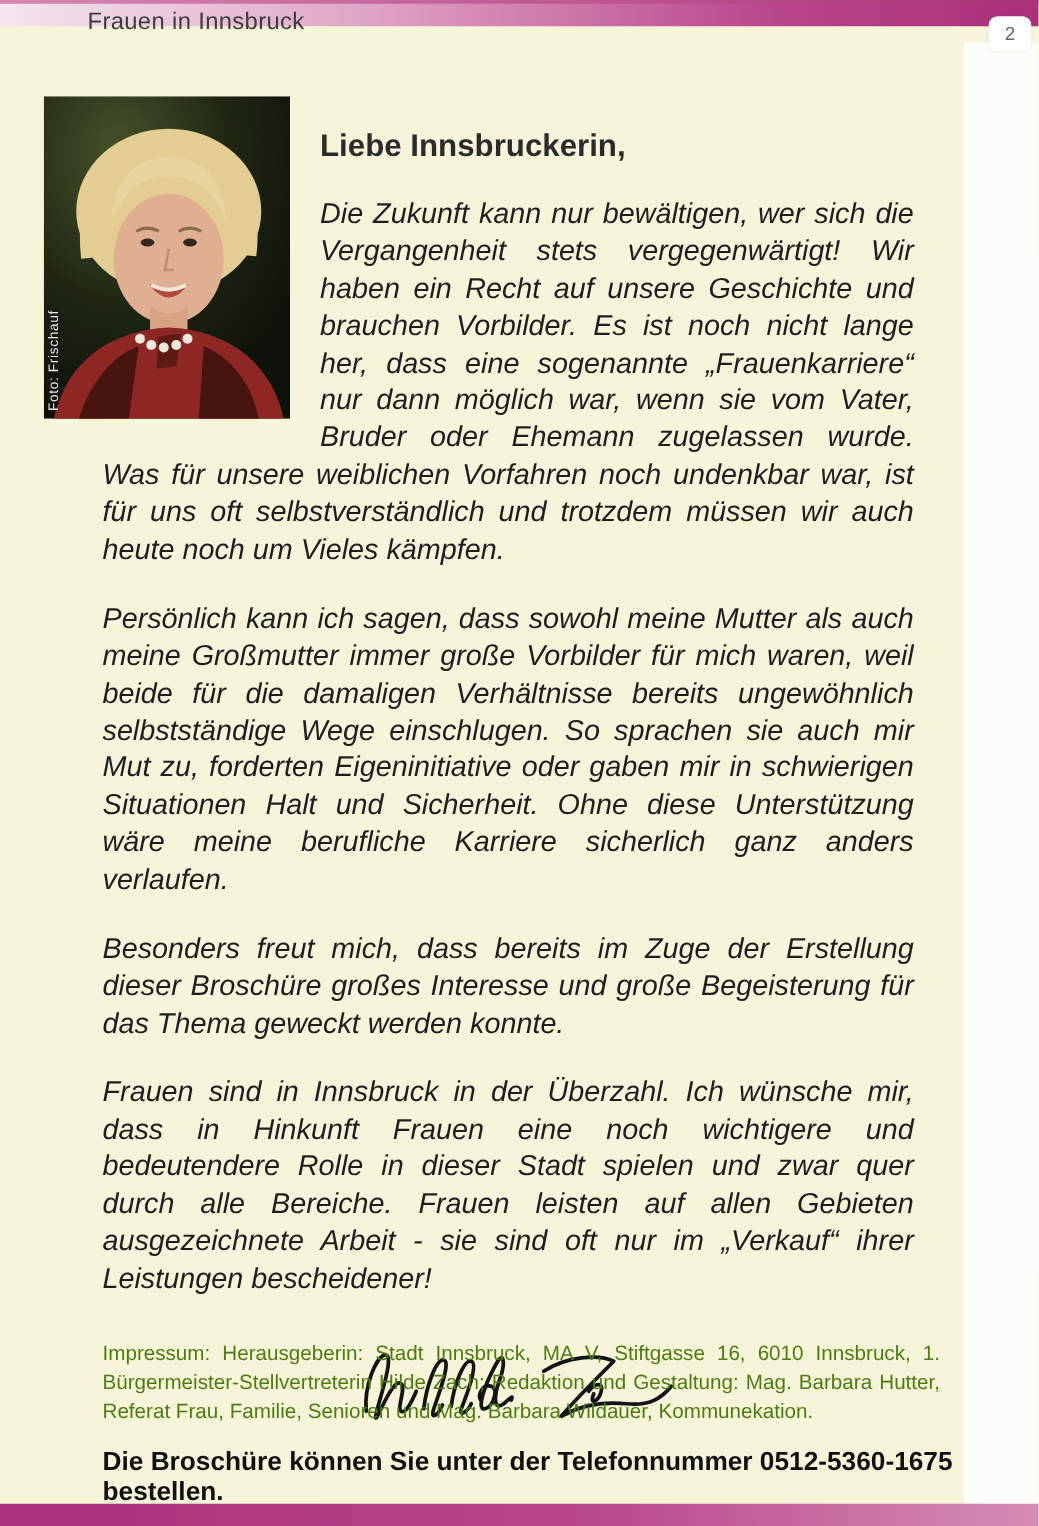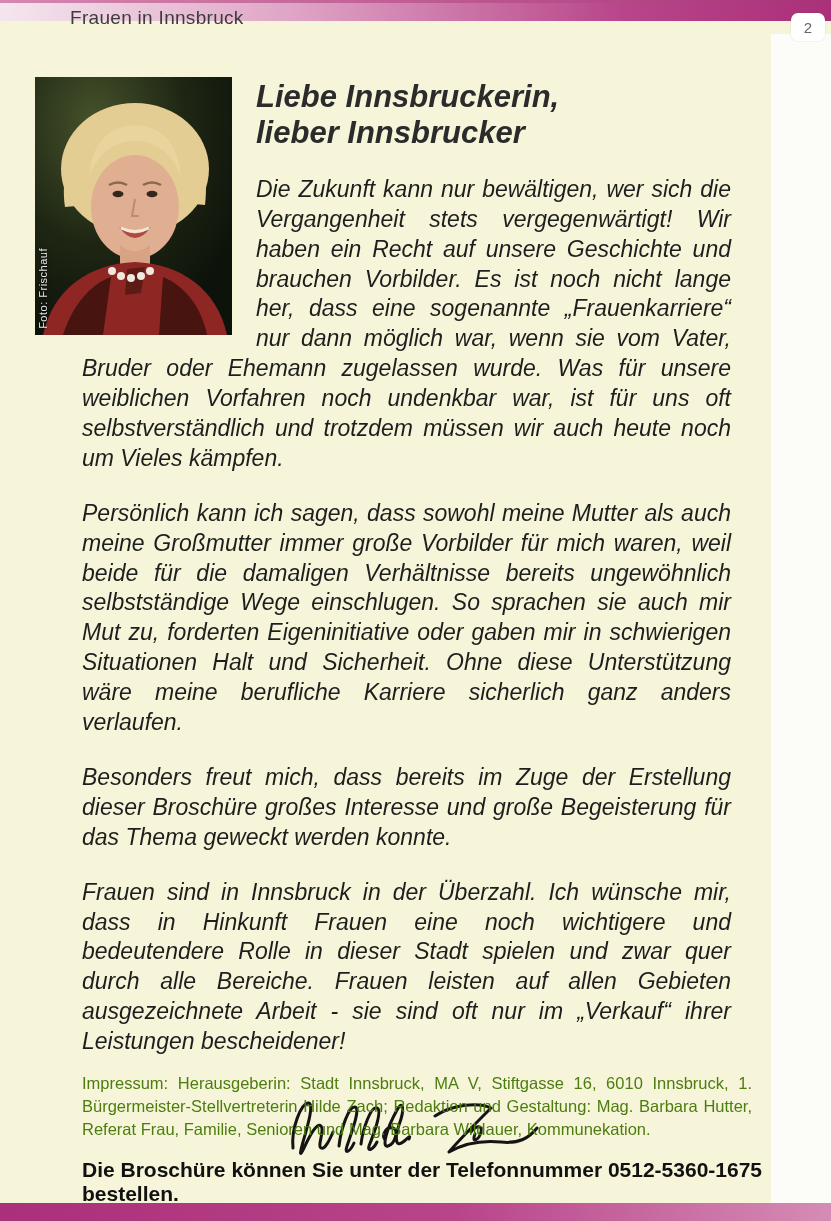--- a/index.html
+++ b/index.html
@@ -49,23 +49,23 @@
     position:relative;
   }
   .photo-wrap svg{display:block;width:100%;height:100%;}
   .photo-credit{
     position:absolute;left:2px;bottom:6px;
     writing-mode:vertical-rl;transform:rotate(180deg);
     font-size:11px;color:#e8e8e8;letter-spacing:.5px;
     text-shadow:0 0 2px rgba(0,0,0,.8);
   }
   .letter-title{
-    font-size:31px;font-weight:bold;font-style:italic;
+    font-size:25px;font-weight:bold;
     line-height:1.16;color:#2b2b2b;
-    margin:2px 0 24px 0;
+    margin:26px 0 24px 0;
   }
   .letter p{
     font-style:italic;
     font-size:23px;line-height:1.3;
     text-align:justify;
     margin:0 0 25px 0;
   }
   
   .signature-block{
     clear:none;
@@ -151,21 +151,20 @@
         <circle cx="86" cy="199" r="4" fill="#efe9dd"></circle>
         <circle cx="96" cy="201" r="4" fill="#efe9dd"></circle>
         <circle cx="106" cy="199" r="4" fill="#efe9dd"></circle>
         <circle cx="115" cy="194" r="4" fill="#efe9dd"></circle>
       </svg>
       <div class="photo-credit">Foto: Frischauf</div>
     </div>
 
     <div class="letter-title">
       <div>Liebe Innsbruckerin,</div>
-      <div>lieber Innsbrucker</div>
     </div>
 
     <p>Die Zukunft kann nur bewältigen, wer sich die Vergangenheit stets vergegenwärtigt! Wir haben ein Recht auf unsere Geschichte und brauchen Vorbilder. Es ist noch nicht lange her, dass eine sogenannte „Frauenkarriere“ nur dann möglich war, wenn sie vom Vater, Bruder oder Ehemann zugelassen wurde. Was für unsere weiblichen Vorfahren noch undenkbar war, ist für uns oft selbstverständlich und trotzdem müssen wir auch heute noch um Vieles kämpfen.</p>
     <p>Persönlich kann ich sagen, dass sowohl meine Mutter als auch meine Großmutter immer große Vorbilder für mich waren, weil beide für die damaligen Verhältnisse bereits ungewöhnlich selbstständige Wege einschlugen. So sprachen sie auch mir Mut zu, forderten Eigeninitiative oder gaben mir in schwierigen Situationen Halt und Sicherheit. Ohne diese Unterstützung wäre meine berufliche Karriere sicherlich ganz anders verlaufen.</p>
     <p>Besonders freut mich, dass bereits im Zuge der Erstellung dieser Broschüre großes Interesse und große Begeisterung für das Thema geweckt werden konnte.</p>
     <p>Frauen sind in Innsbruck in der Überzahl. Ich wünsche mir, dass in Hinkunft Frauen eine noch wichtigere und bedeutendere Rolle in dieser Stadt spielen und zwar quer durch alle Bereiche. Frauen leisten auf allen Gebieten ausgezeichnete Arbeit - sie sind oft nur im „Verkauf“ ihrer Leistungen bescheidener!</p>
 
     <div class="signature-block">
       <svg class="signature-svg" width="270" height="92" viewBox="0 0 270 92">
         <g stroke="#141414" stroke-width="3" fill="none" stroke-linecap="round" stroke-linejoin="round">

